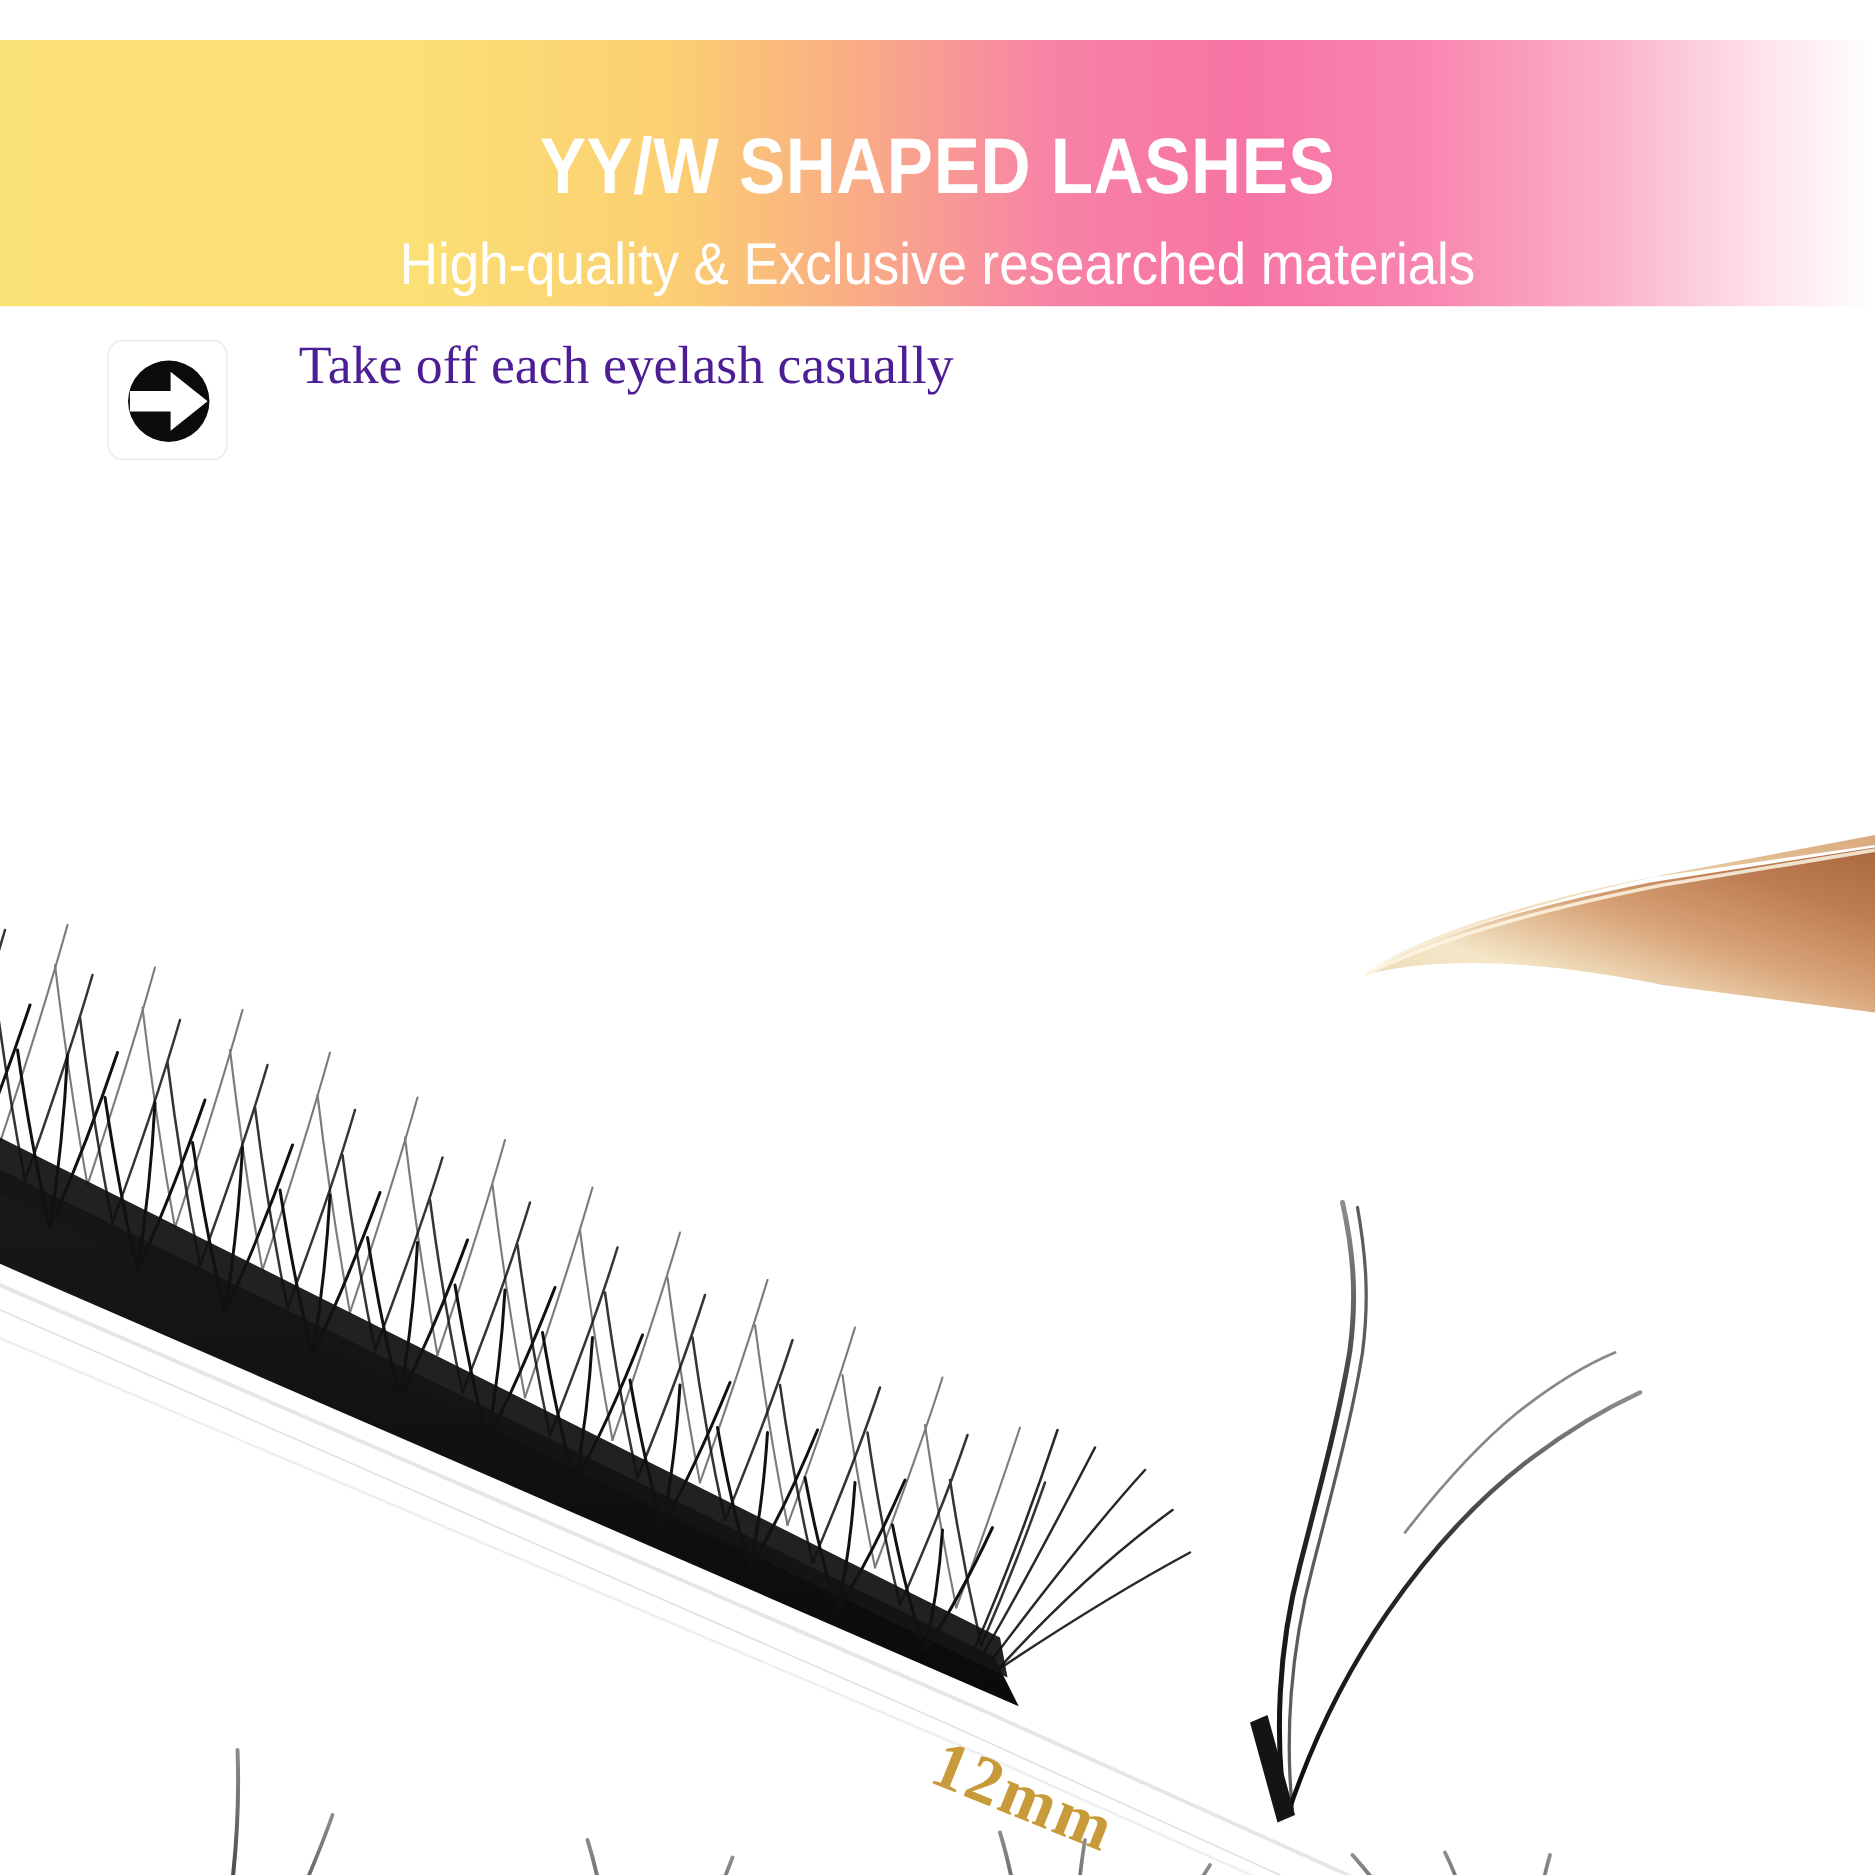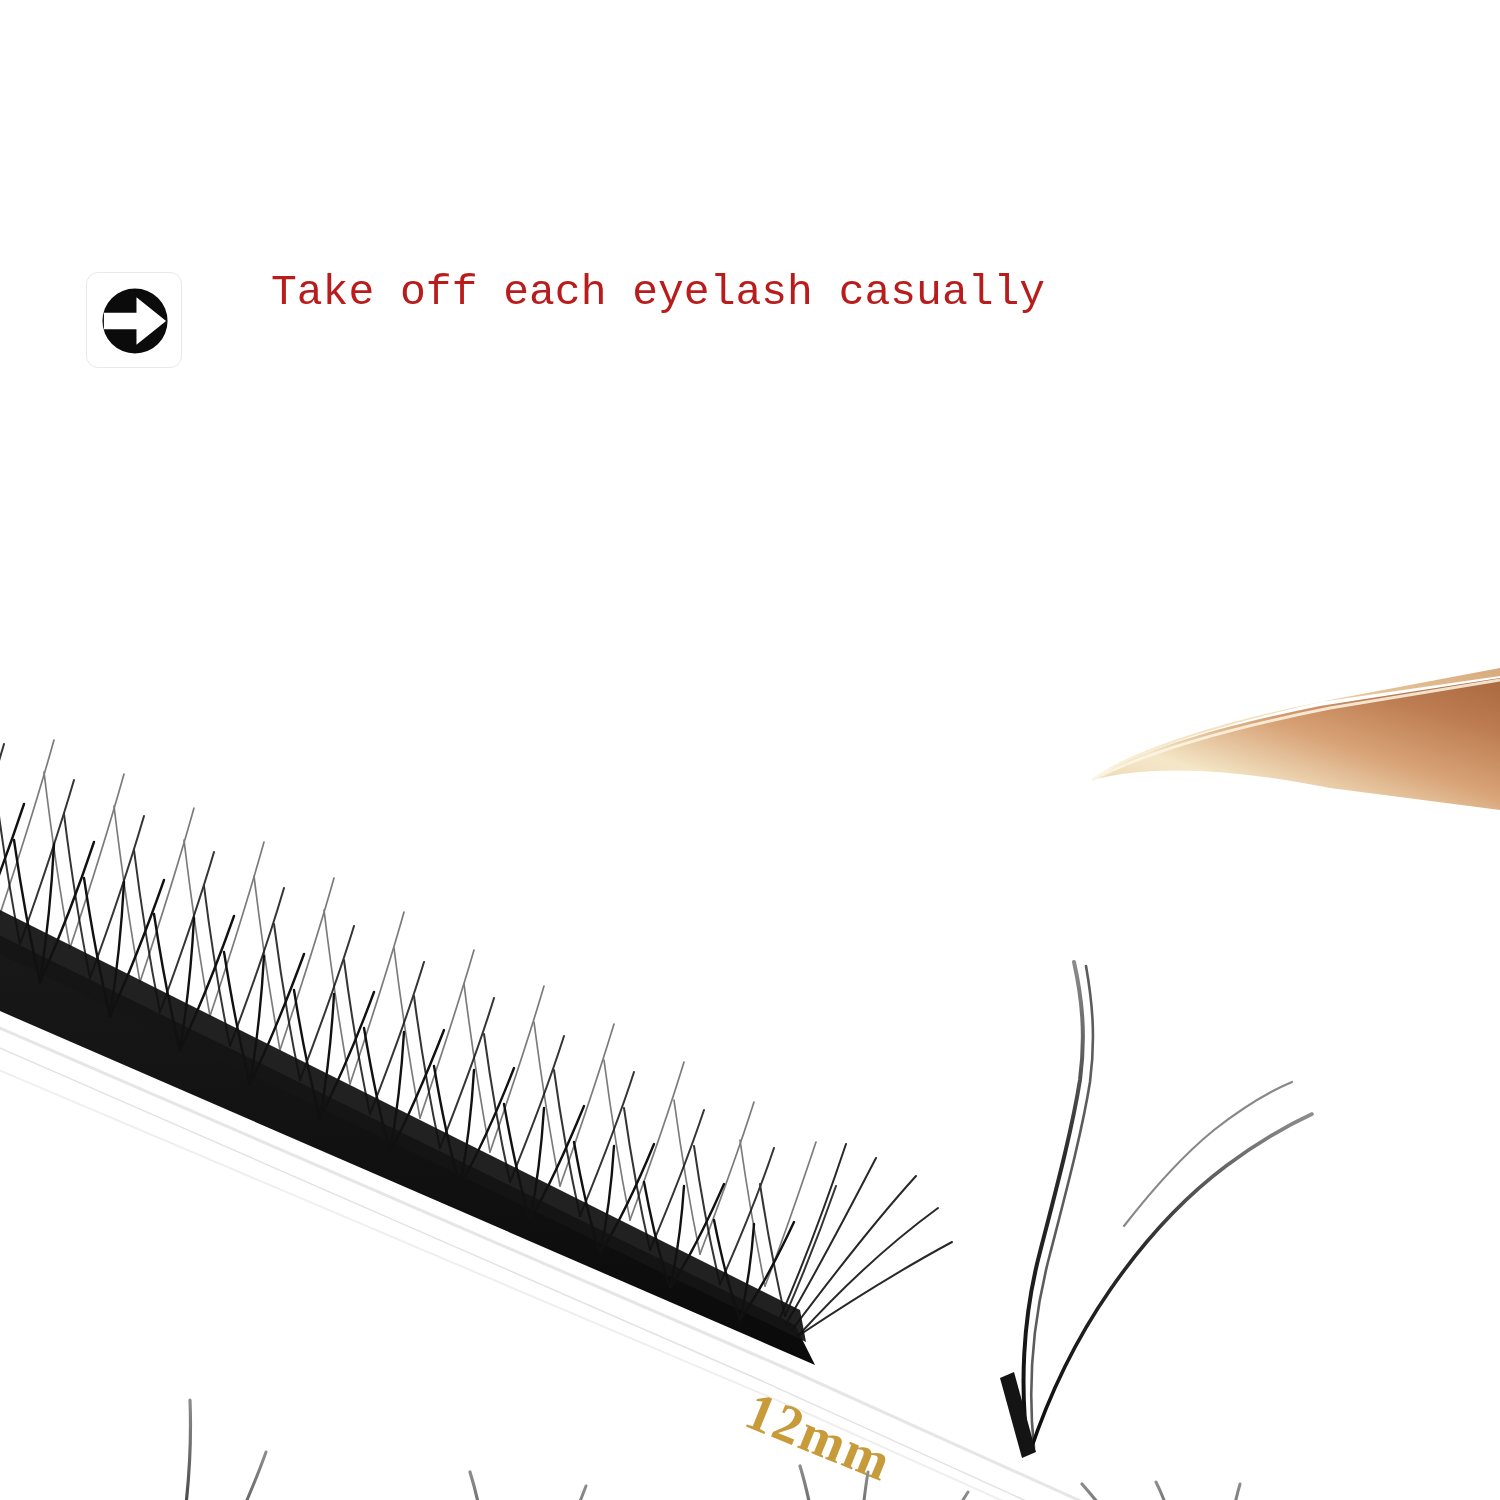--- a/index.html
+++ b/index.html
@@ -43,35 +43,39 @@
   
   #callout{position:absolute;left:86px;top:272px;width:1000px;height:116px;}
   #callout-icon-box{
     position:absolute;left:0;top:0;width:96px;height:96px;
     background:#ffffff;border:1px solid #e8e8e8;border-radius:12px;
     box-sizing:border-box;
   }
   #callout-icon{position:absolute;left:11px;top:11px;width:74px;height:74px;}
   #callout-lines{position:absolute;left:153px;top:-6px;width:840px;}
   .callout-line{
-    color:#b91c1c;font-family:Liberation Mono, monospace;
-    font-weight:400;font-size:43px;line-height:54px;white-space:nowrap;margin-left:32px;
+    color:#4c1d95;font-family:Liberation Serif, serif;
+    font-weight:400;font-size:43px;line-height:54px;white-space:nowrap;
   }
 
   
   #photo{position:absolute;left:0;top:390px;width:1500px;height:1110px;overflow:hidden;background:#ffffff;}
   #photo svg{display:block;}
   .tray-card{fill:#ffffff;stroke:#e2e2e2;stroke-width:1.4;}
   .gold-txt{fill:#c79a3a;}
 </style>
 </head>
 <body>
 
 <div id="page">
 
+  <div id="banner">
+    <div id="banner-title">YY/W SHAPED LASHES</div>
+    <div id="banner-subtitle">High-quality &amp; Exclusive researched materials</div>
+  </div>
 
   <div id="callout">
     <div id="callout-icon-box">
       <svg id="callout-icon" viewBox="0 0 100 100">
         <circle cx="50" cy="50" r="44" fill="#0b0b0b"></circle>
         <path d="M8 39 L52 39 L52 18 L92 50 L52 82 L52 61 L8 61 Z" fill="#ffffff"></path>
       </svg>
     </div>
     <div id="callout-lines">
       <div class="callout-line">Take off each eyelash casually</div>

